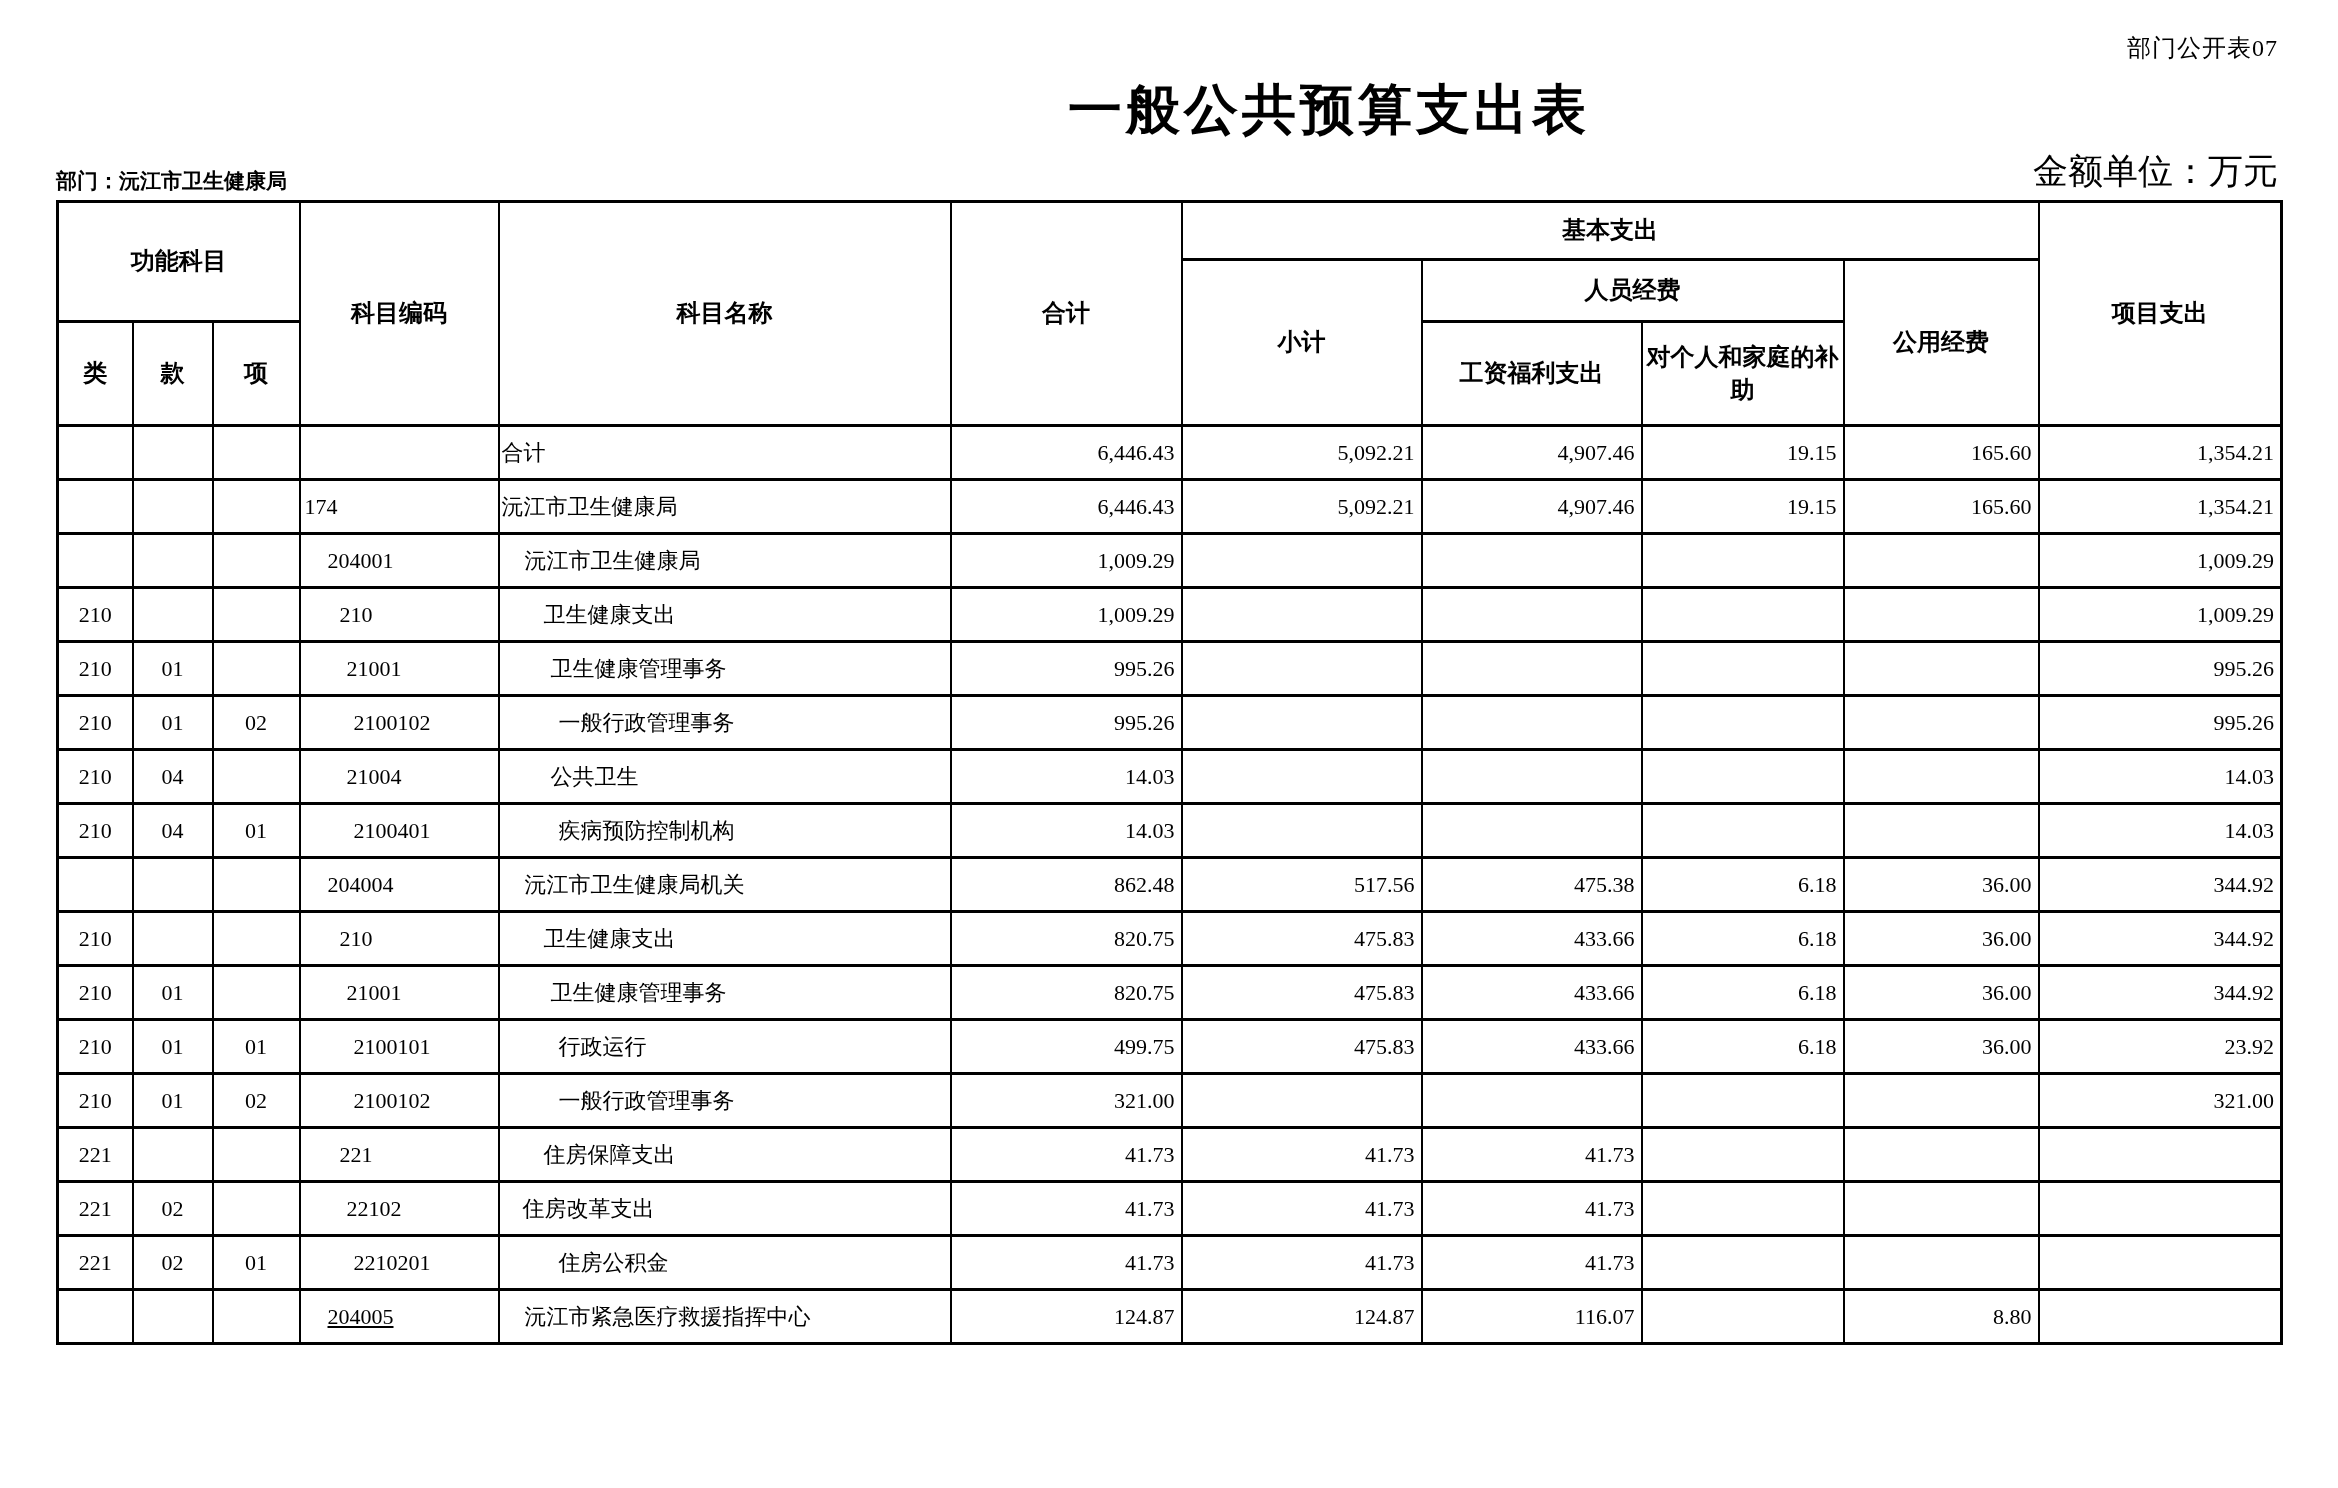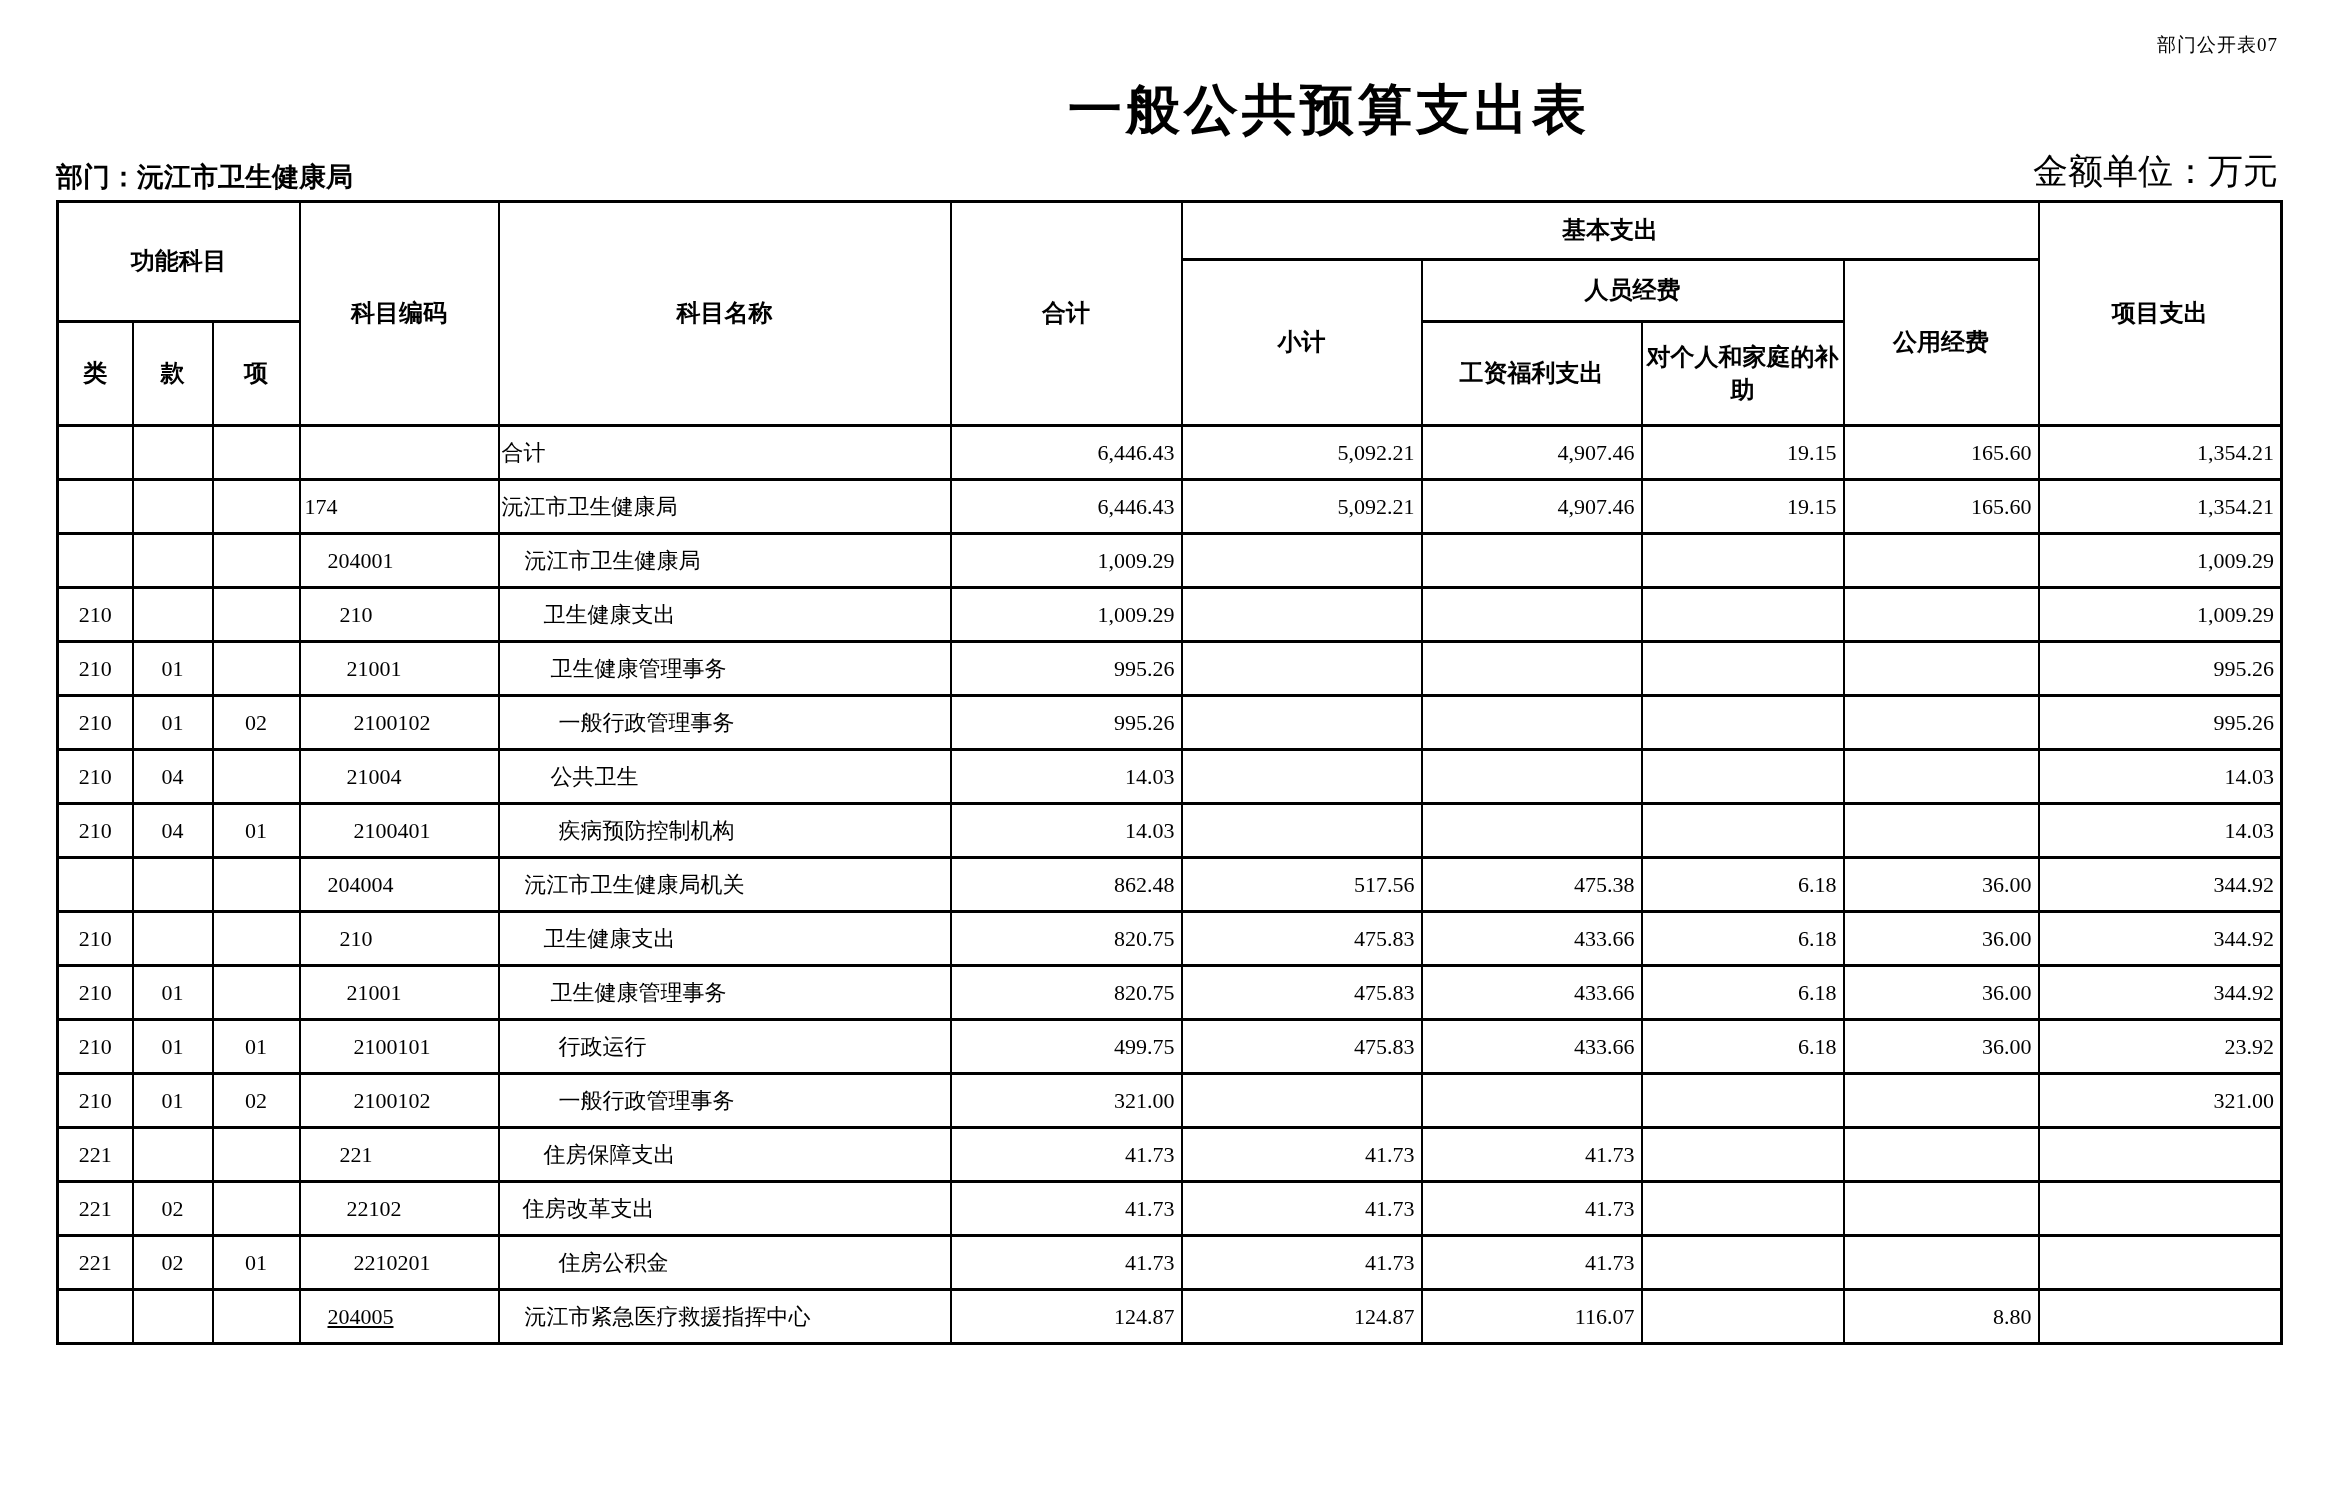--- a/index.html
+++ b/index.html
@@ -2,31 +2,31 @@
 <html><head>
 <meta charset="utf-8">
 <style>
   html,body{margin:0;padding:0;background:#ffffff;}
   body{
     width:2338px;height:1488px;position:relative;overflow:hidden;
     font-family:"Liberation Serif","DejaVu Serif",serif;color:#000;
   }
   .doc-ref{
     position:absolute;top:32px;right:60px;
-    font-size:19px;letter-spacing:1px;white-space:nowrap;
+    font-size:24px;letter-spacing:1px;white-space:nowrap;
   }
   .title{
     position:absolute;top:74px;left:1068px;
     font-size:54px;font-weight:bold;letter-spacing:4px;white-space:nowrap;
   }
   .meta{
     position:absolute;top:148px;left:56px;width:2222px;
     display:flex;justify-content:space-between;align-items:flex-end;
   }
-  .dept{font-size:27px;font-weight:bold;white-space:nowrap;}
+  .dept{font-size:21px;font-weight:bold;white-space:nowrap;}
   .unit{font-size:35px;white-space:nowrap;}
 
   table.budget{
     position:absolute;top:200px;left:56px;width:2226px;
     border-collapse:collapse;table-layout:fixed;
     border:3px solid #000;
   }
   .budget th,.budget td{
     border-left:2px solid #000;border-right:2px solid #000;
     border-top:3px solid #000;border-bottom:3px solid #000;

